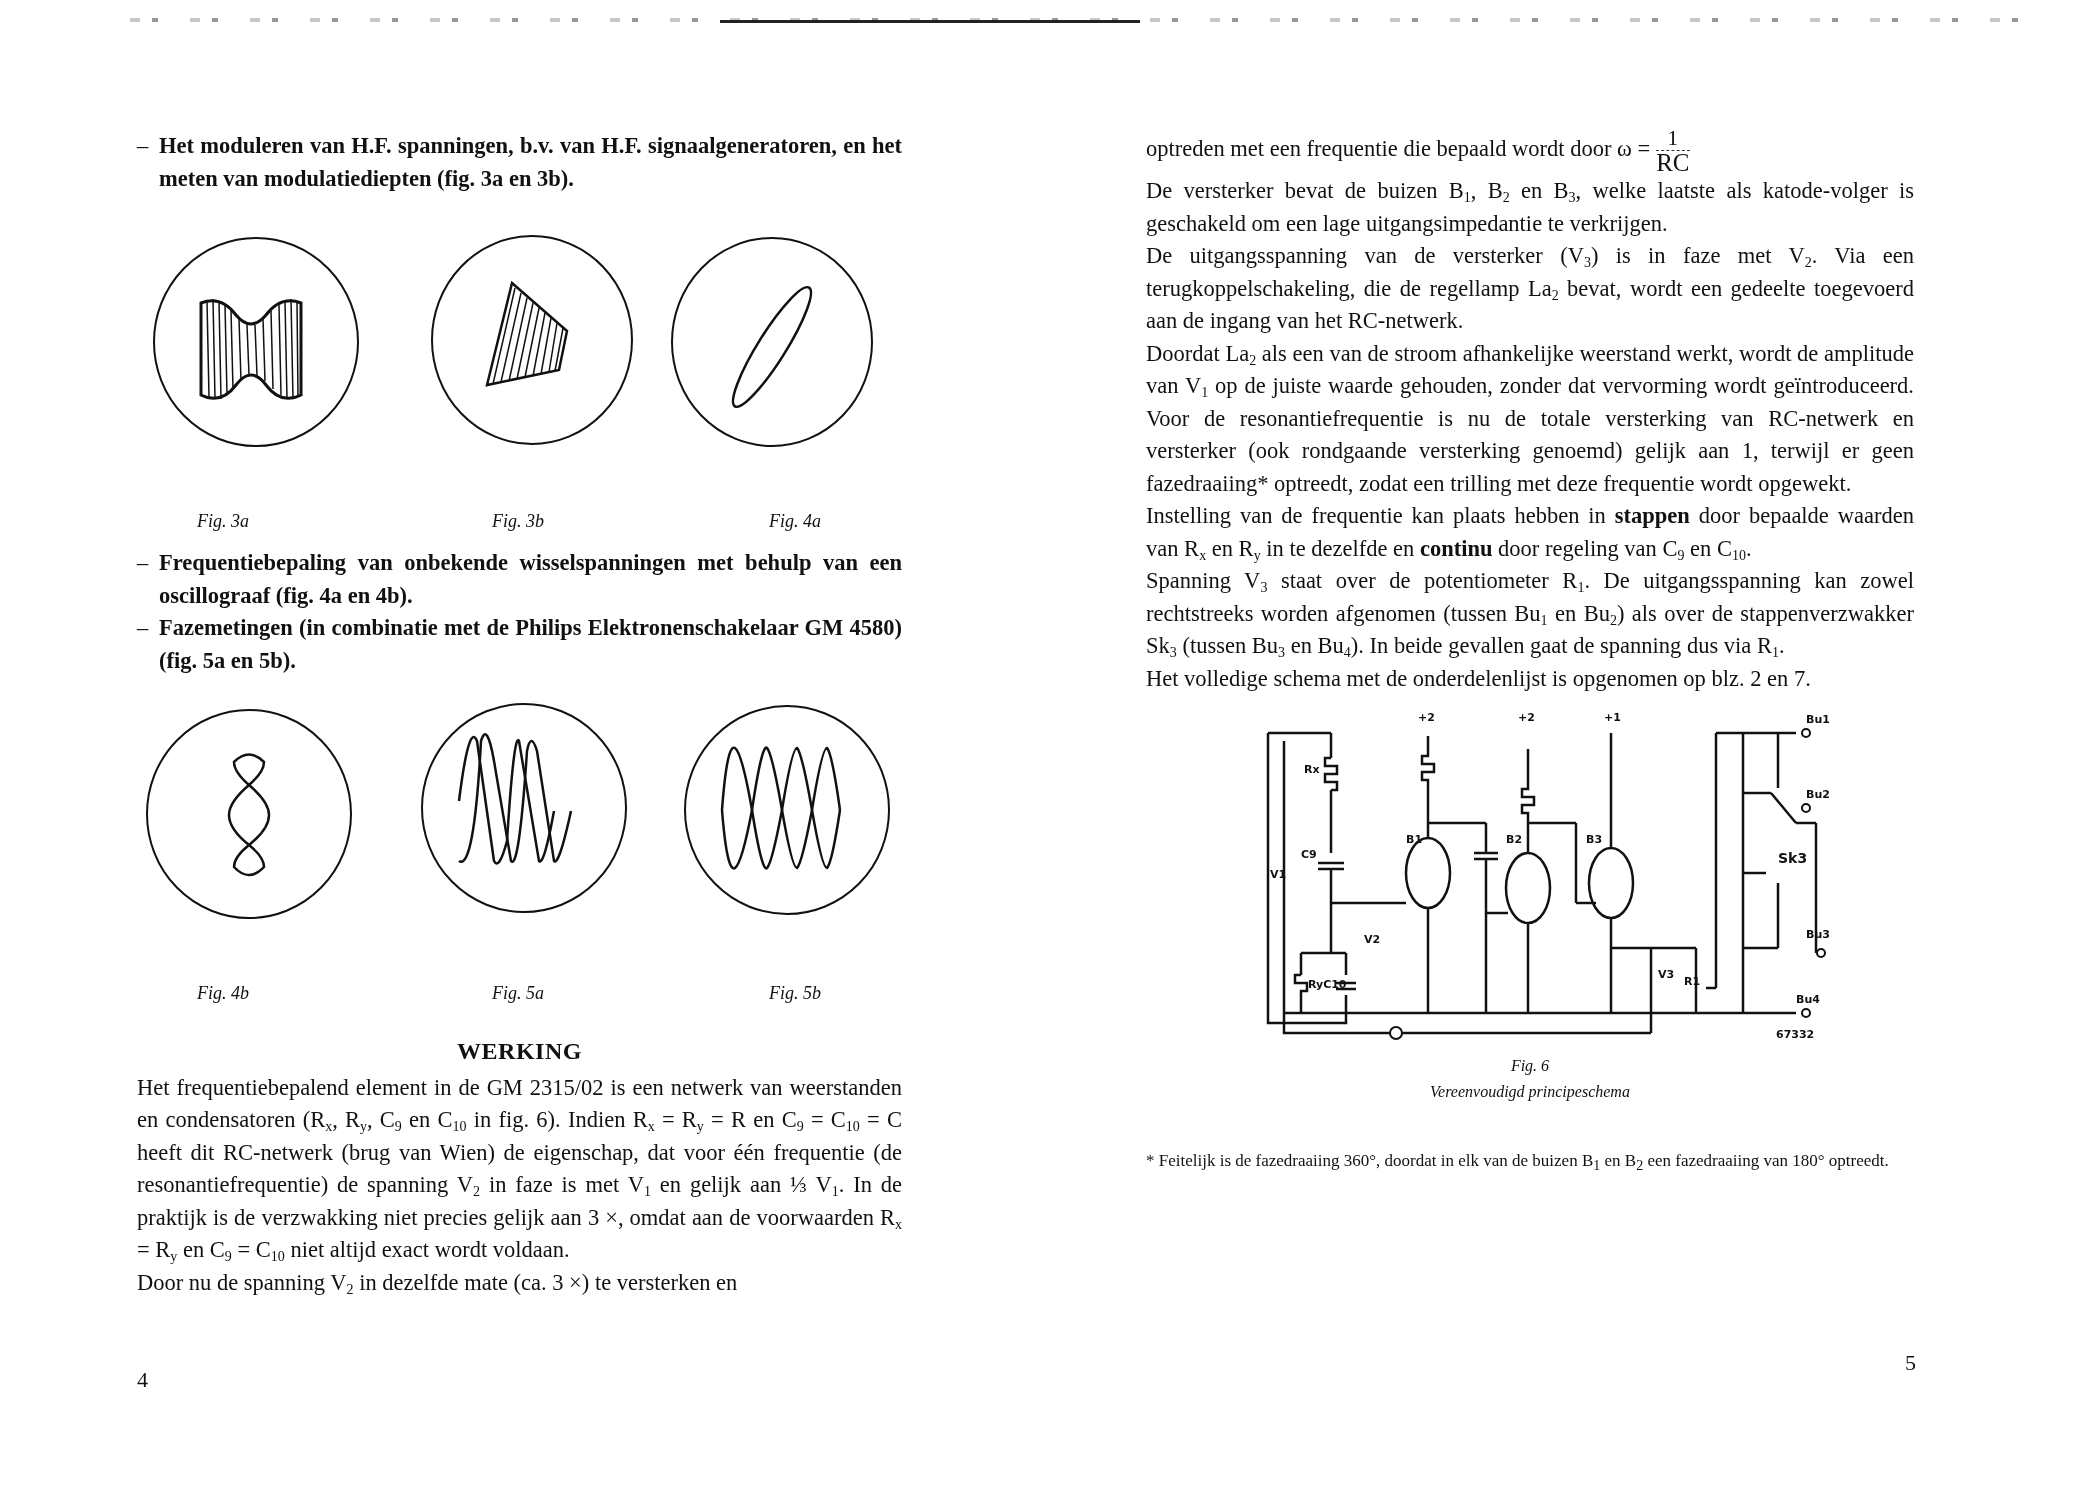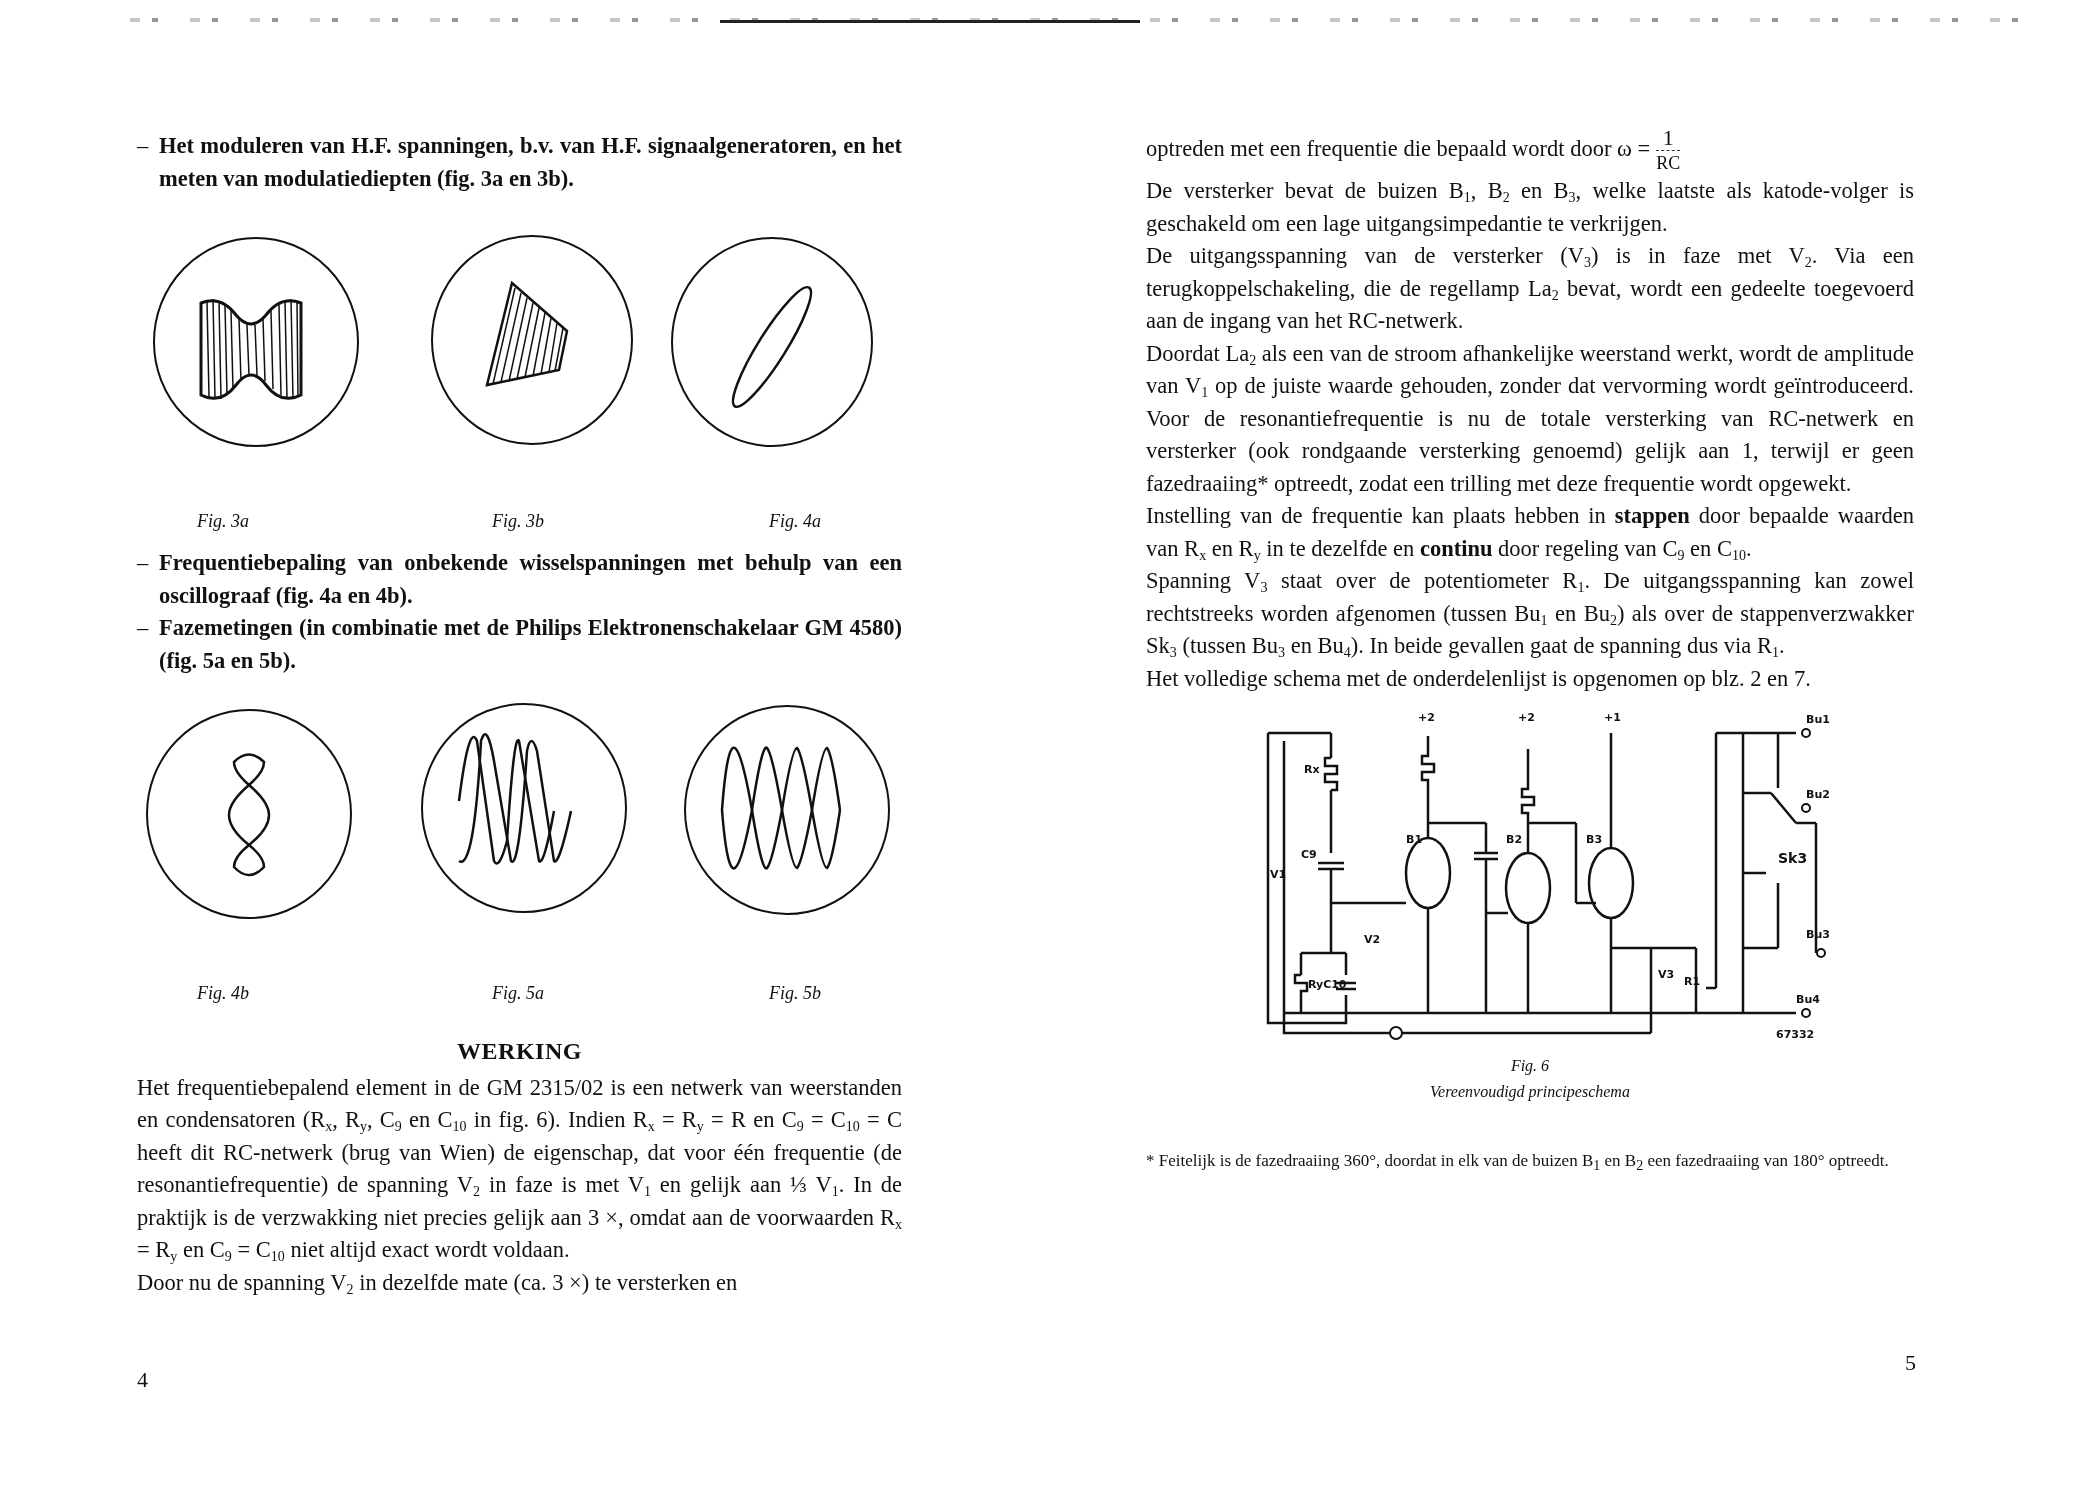--- a/index.html
+++ b/index.html
@@ -16,21 +16,21 @@
   .bullet .txt { flex:1; text-align:justify;font-weight:bold; }
   p { margin:0; text-align:justify; }
   sub { font-size:14px; vertical-align:-4px; line-height:0; }
   .scopes { position:relative; height:270px; margin-top:40px; }
   .scope { position:absolute; }
   .figcap-row { position:relative; height:36px; font-style:italic; font-size:18px; }
   .figcap-row span { position:absolute;text-align:center; }
   .heading { text-align:center; font-weight:bold; font-size:24px; margin:22px 0 4px; letter-spacing:0.5px; }
   .formula { display:inline-block; vertical-align:middle; text-align:center; line-height:24px; margin-left:6px; }
   .formula .num { display:block; border-bottom:1px dashed #333; font-size:22px; }
-  .formula .den { display:block; font-size:18px; }
+  .formula .den { display:block; font-size:25px; }
   .schem { position:relative; margin:18px 0 0 110px; width:580px; height:330px; }
   .caption6 { text-align:center; font-style:italic; font-size:16px; line-height:26px; }
   .footnote { font-size:17px; line-height:27px; margin-top:42px; text-align:justify; }
   .pagenum { position:absolute; font-size:22px; }
   b.bw { font-weight:bold; }
 </style>
 </head>
 <body>
 
 <div class="scanline"></div>

